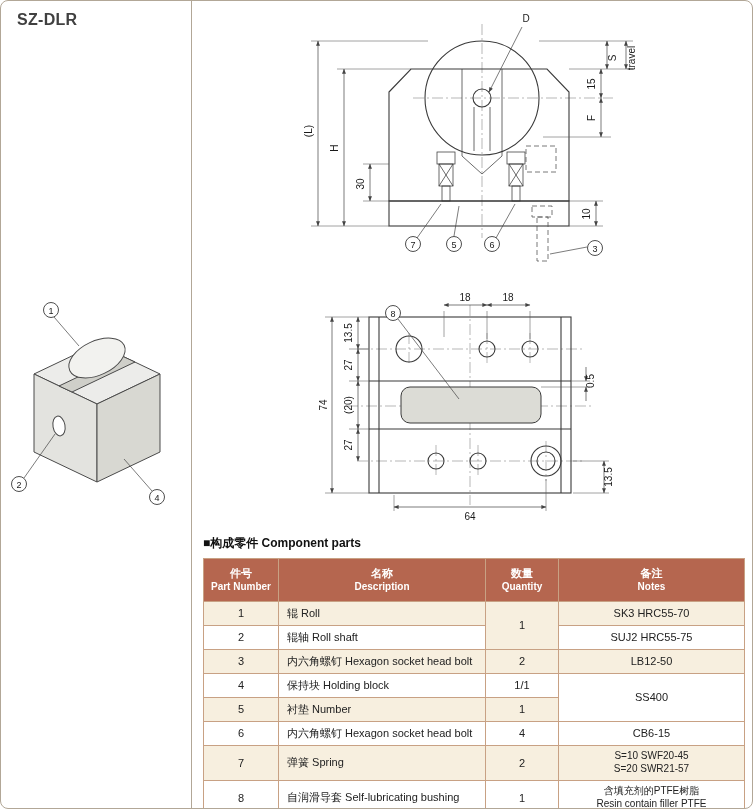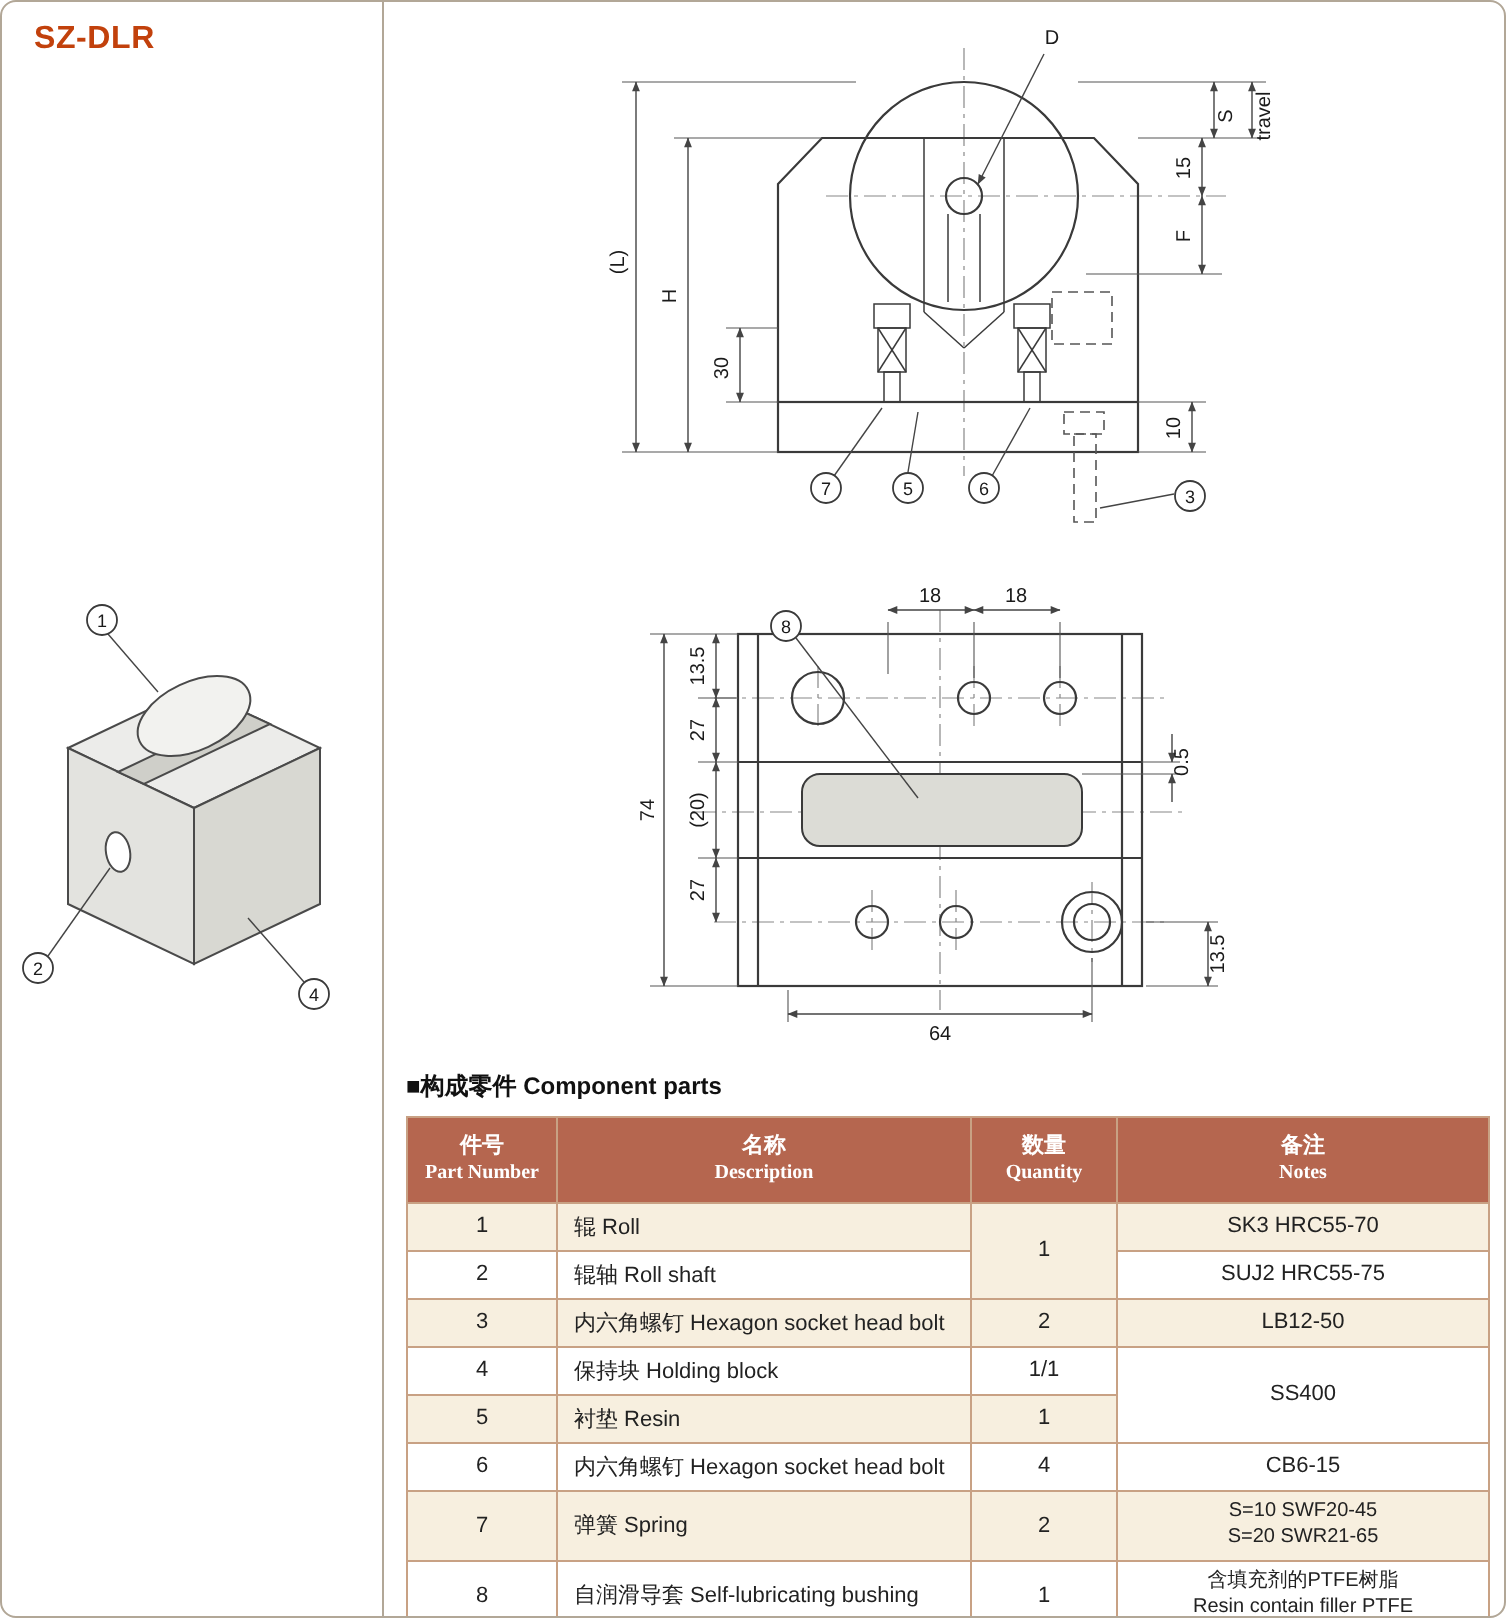--- a/index.html
+++ b/index.html
@@ -1,20 +1,20 @@
 <!DOCTYPE html>
 <html><head>
 <meta charset="utf-8">
 <style>
   * { margin:0; padding:0; box-sizing:border-box; }
   html,body { background:#fff; font-family:"Liberation Sans",sans-serif; }
   .page { position:relative; width:753px; height:809px; background:#fff;
           border:1px solid #b2a797; border-radius:8px; overflow:hidden; }
   .divider-v { position:absolute; left:190px; top:0; bottom:0; width:1px; background:#b2a797; }
-  .title { position:absolute; left:16px; top:10px; font-size:16px; font-weight:bold; color:#c2410c; letter-spacing:.3px; }
+  .title { position:absolute; left:16px; top:10px; font-size:16px; font-weight:bold; color:#404040; letter-spacing:.3px; }
 
   svg.drawing { position:absolute; overflow:visible; }
   #iso   { left:8px;  top:293px; }
   #front { left:290px; top:5px; }
   #topv  { left:290px; top:288px; }
 
   
   .oln  { fill:none; stroke:#3a3a3a; stroke-width:1.1; }
   .thin { fill:none; stroke:#3a3a3a; stroke-width:.75; }
   .hid  { fill:none; stroke:#555; stroke-width:.8; stroke-dasharray:5 3; }
@@ -28,21 +28,21 @@
   .face { stroke:#4a4a4a; stroke-width:1; }
   .slotfill { fill:#dcdcd6; stroke:#3a3a3a; stroke-width:1; }
 
   
   .components { position:absolute; left:202px; top:534px; width:542px; }
   .heading { font-size:12px; font-weight:bold; color:#111; margin-bottom:6px; }
   table.parts { border-collapse:collapse; width:541px; table-layout:fixed; font-size:11px; color:#222; }
   .parts th, .parts td { border:1px solid #c8a184; }
   .parts thead th { background:#b5664f; color:#fff; padding:8px 2px; text-align:center; vertical-align:middle; }
   .parts thead .cn { font-weight:bold; font-size:11px; line-height:1.25; }
-  .parts thead .en { font-weight:bold; font-size:10px; line-height:1.2;font-family:Liberation Serif, serif; }
+  .parts thead .en { font-weight:bold; font-size:10px; line-height:1.2; }
   .parts td { padding:1px 4px; text-align:center; vertical-align:middle; background:#fff; }
   .parts td.desc { text-align:left; padding-left:8px;margin-left:20px; }
   .parts tr.r { height:24px; }
   .parts tr.tall { height:35px; }
   .parts td.bg-cream { background:#f7efdf; }
   .parts td.two-line div { line-height:1.25; font-size:10px; }
   .c-no{width:75px}.c-desc{width:207px}.c-qty{width:73px}.c-notes{width:186px}
 </style>
 </head>
 <body>
@@ -317,36 +317,36 @@
           <td class="notes bg-cream">LB12-50</td>
         </tr>
         <tr class="r">
           <td class="no">4</td>
           <td class="desc">保持块 Holding block</td>
           <td class="qty">1/1</td>
           <td class="notes" rowspan="2">SS400</td>
         </tr>
         <tr class="r">
           <td class="no bg-cream">5</td>
-          <td class="desc bg-cream">衬垫 Resin</td>
+          <td class="desc bg-cream">衬垫 Number</td>
           <td class="qty bg-cream">1</td>
         </tr>
         <tr class="r">
           <td class="no">6</td>
           <td class="desc">内六角螺钉 Hexagon socket head bolt</td>
           <td class="qty">4</td>
           <td class="notes">CB6-15</td>
         </tr>
         <tr class="tall">
           <td class="no bg-cream">7</td>
           <td class="desc bg-cream">弹簧 Spring</td>
           <td class="qty bg-cream">2</td>
           <td class="notes bg-cream two-line">
             <div>S=10 SWF20-45</div>
-            <div>S=20 SWR21-65</div>
+            <div>S=20 SWR21-57</div>
           </td>
         </tr>
         <tr class="tall">
           <td class="no">8</td>
           <td class="desc">自润滑导套 Self-lubricating bushing</td>
           <td class="qty">1</td>
           <td class="notes two-line">
             <div>含填充剂的PTFE树脂</div>
             <div>Resin contain filler PTFE</div>
           </td>

